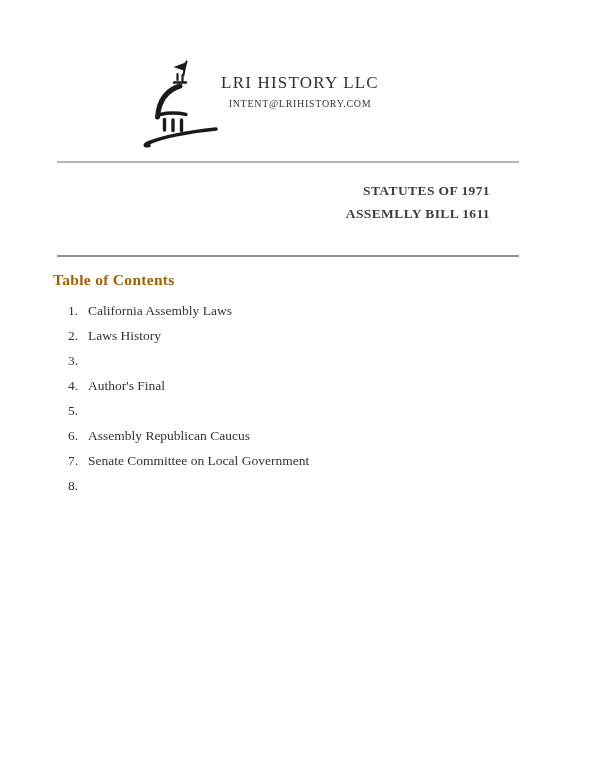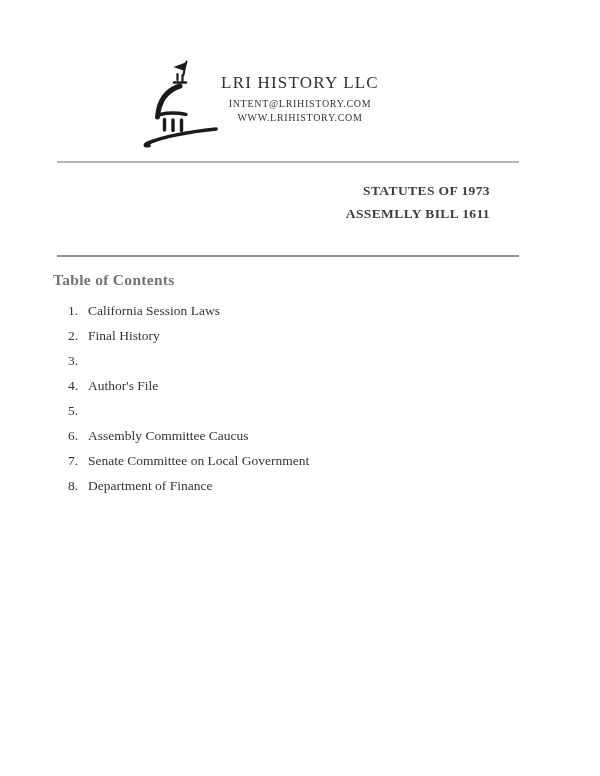--- a/index.html
+++ b/index.html
@@ -75,21 +75,21 @@
     white-space: pre;
   }
   
   .toc-title {
     position: absolute;
     left: 53px;
     top: 271px;
     font-size: 15.5px;
     font-weight: bold;
     letter-spacing: 0.3px;
-    color: #737373;
+    color: #a16207;
   }
   .toc-list {
     position: absolute;
     left: 53px;
     top: 303px;
     list-style: none;
   }
   .toc-item {
     height: 25px;
     display: flex;
@@ -127,60 +127,58 @@
     <path d="M 24.5,60.5 V 71" stroke-width="3.4"></path>
     <path d="M 33,61 V 71.5" stroke-width="3.4"></path>
     <path d="M 41.5,61 V 71.5" stroke-width="3.4"></path>
 
     <path d="M 76,70 C 52,72.5 24,77.5 8,84 C 4.5,85.5 4,87.5 9,86.5" stroke-width="3.6"></path>
   </svg>
 
   <div class="head-text">
     <div class="company">LRI HISTORY LLC</div>
     <div class="contact">INTENT@LRIHISTORY.COM</div>
-    <div class="contact">WWW.LRIHISTORY.COM</div>
   </div>
 
   <div class="rule rule-top"></div>
 
   <div class="ref-block">
-    <div class="ref-line">STATUTES OF 1973</div>
+    <div class="ref-line">STATUTES OF 1971</div>
     <div class="ref-line">ASSEMLLY BILL 1611</div>
   </div>
 
   <div class="rule rule-bottom"></div>
 
   <h2 class="toc-title">Table of Contents</h2>
 
   <ol class="toc-list">
     <li class="toc-item">
       <span class="toc-num">1.</span>
-      <span class="toc-label">California Session Laws</span>
+      <span class="toc-label">California Assembly Laws</span>
     </li>
     <li class="toc-item">
       <span class="toc-num">2.</span>
-      <span class="toc-label">Final History</span>
+      <span class="toc-label">Laws History</span>
     </li>
     <li class="toc-item">
       <span class="toc-num">3.</span>
     </li>
     <li class="toc-item">
       <span class="toc-num">4.</span>
-      <span class="toc-label">Author's File</span>
+      <span class="toc-label">Author's Final</span>
     </li>
     <li class="toc-item">
       <span class="toc-num">5.</span>
     </li>
     <li class="toc-item">
       <span class="toc-num">6.</span>
-      <span class="toc-label">Assembly Committee Caucus</span>
+      <span class="toc-label">Assembly Republican Caucus</span>
     </li>
     <li class="toc-item">
       <span class="toc-num">7.</span>
       <span class="toc-label">Senate Committee on Local Government</span>
     </li>
     <li class="toc-item">
       <span class="toc-num">8.</span>
-      <span class="toc-label">Department of Finance</span>
     </li>
   </ol>
 
 </div>
 
 </body></html>

